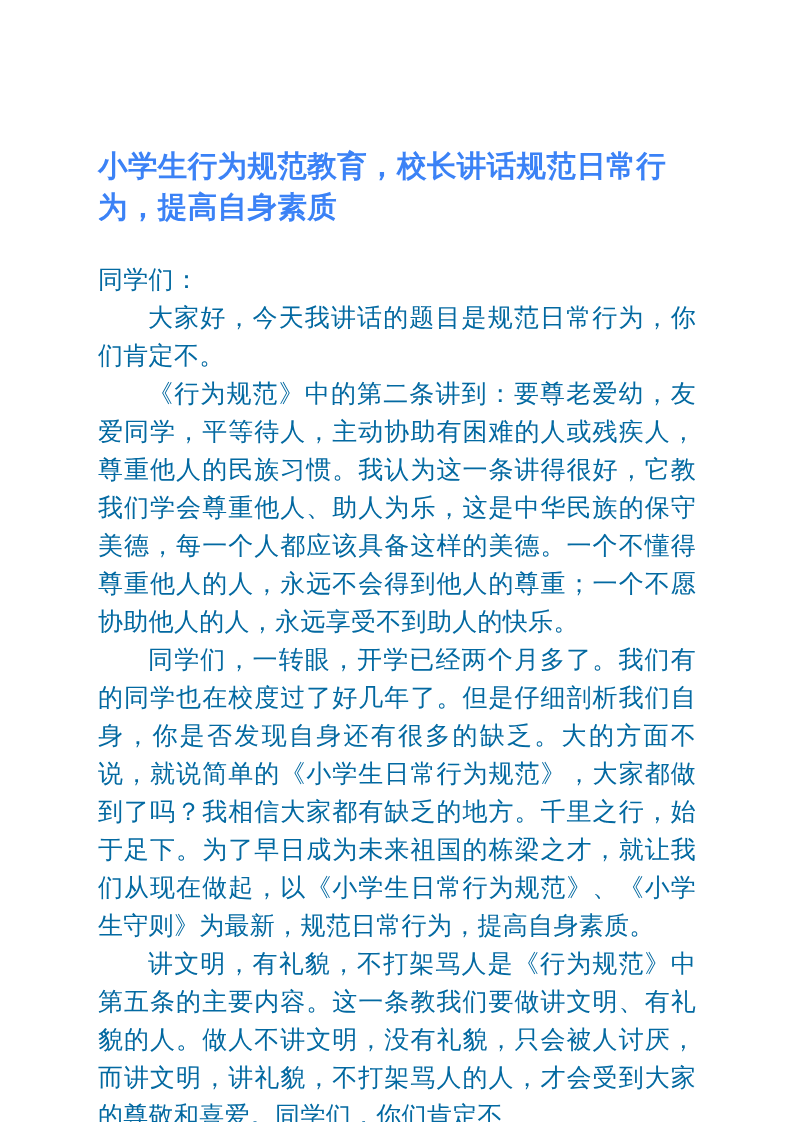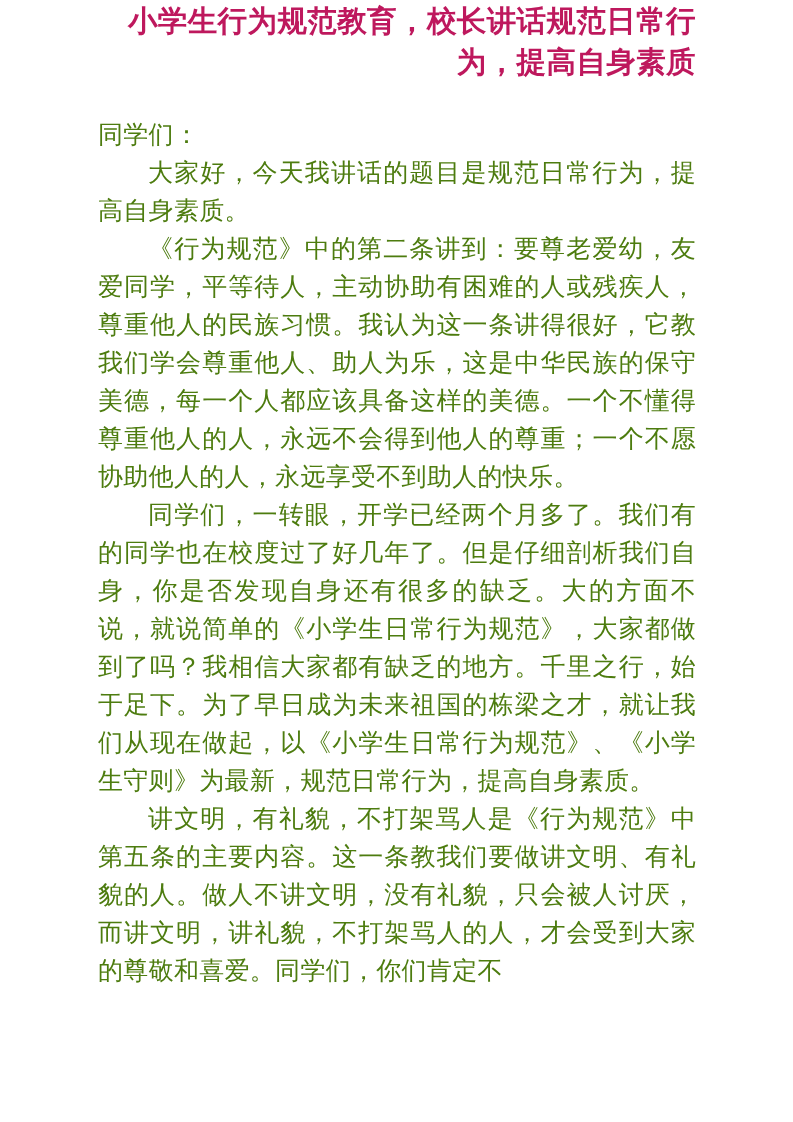--- a/index.html
+++ b/index.html
@@ -21,34 +21,35 @@
     position: absolute;
     left: 98px;
     top: 0;
     width: 598px;
   }
   .doc-title {
     font-family: "Liberation Sans", "DejaVu Sans", sans-serif;
     font-weight: bold;
     font-size: 29.5px;
     line-height: 41px;
-    color: #be185d;
-    text-align: right;
+    color: #3b82f6;
+    text-align: left;
     letter-spacing: 0.4px;
     margin: 0;
+    padding-top: 145px;
     white-space: pre-wrap;
   }
   .doc-paragraphs {
     margin-top: 34px;
   }
   .para {
     font-family: "Liberation Serif", "DejaVu Serif", serif;
     font-size: 25px;
     line-height: 38px;
-    color: #4d7c0f;
+    color: #0369a1;
     margin: 0;
     text-align: justify;
     text-justify: inter-character;
     text-align-last: left;
     letter-spacing: 0.3px;
     word-break: break-all;
     white-space: normal;
   }
   .para.indent {
     text-indent: 50px;
@@ -62,21 +63,21 @@
 
 <div class="page">
   <div class="doc-body">
 
     <h1 class="doc-title">小学生行为规范教育，校长讲话规范日常行为，提高自身素质</h1>
 
     <div class="doc-paragraphs">
 
       <p class="para no-indent">同学们：</p>
 
-      <p class="para indent">大家好，今天我讲话的题目是规范日常行为，提高自身素质。</p>
+      <p class="para indent">大家好，今天我讲话的题目是规范日常行为，你们肯定不。</p>
 
       <p class="para indent">《行为规范》中的第二条讲到：要尊老爱幼，友爱同学，平等待人，主动协助有困难的人或残疾人，尊重他人的民族习惯。我认为这一条讲得很好，它教我们学会尊重他人、助人为乐，这是中华民族的保守美德，每一个人都应该具备这样的美德。一个不懂得尊重他人的人，永远不会得到他人的尊重；一个不愿协助他人的人，永远享受不到助人的快乐。</p>
 
       <p class="para indent">同学们，一转眼，开学已经两个月多了。我们有的同学也在校度过了好几年了。但是仔细剖析我们自身，你是否发现自身还有很多的缺乏。大的方面不说，就说简单的《小学生日常行为规范》，大家都做到了吗？我相信大家都有缺乏的地方。千里之行，始于足下。为了早日成为未来祖国的栋梁之才，就让我们从现在做起，以《小学生日常行为规范》、《小学生守则》为最新，规范日常行为，提高自身素质。</p>
 
       <p class="para indent">讲文明，有礼貌，不打架骂人是《行为规范》中第五条的主要内容。这一条教我们要做讲文明、有礼貌的人。做人不讲文明，没有礼貌，只会被人讨厌，而讲文明，讲礼貌，不打架骂人的人，才会受到大家的尊敬和喜爱。同学们，你们肯定不</p>
 
     </div>
   </div>
 </div>

